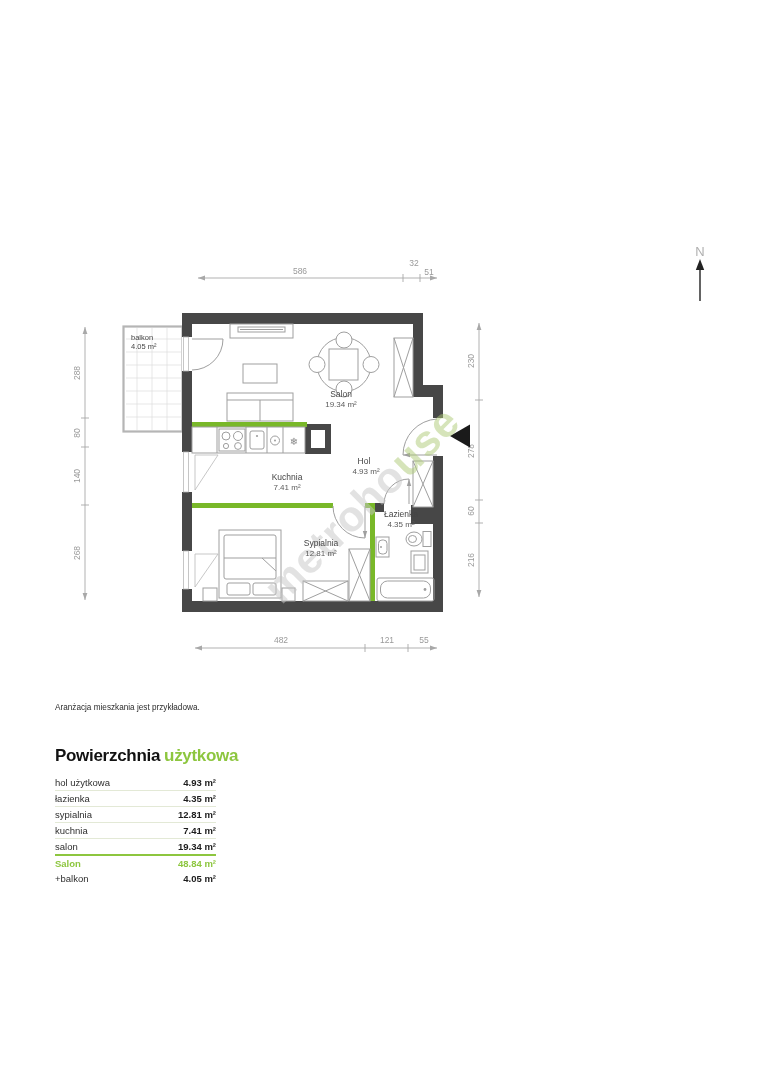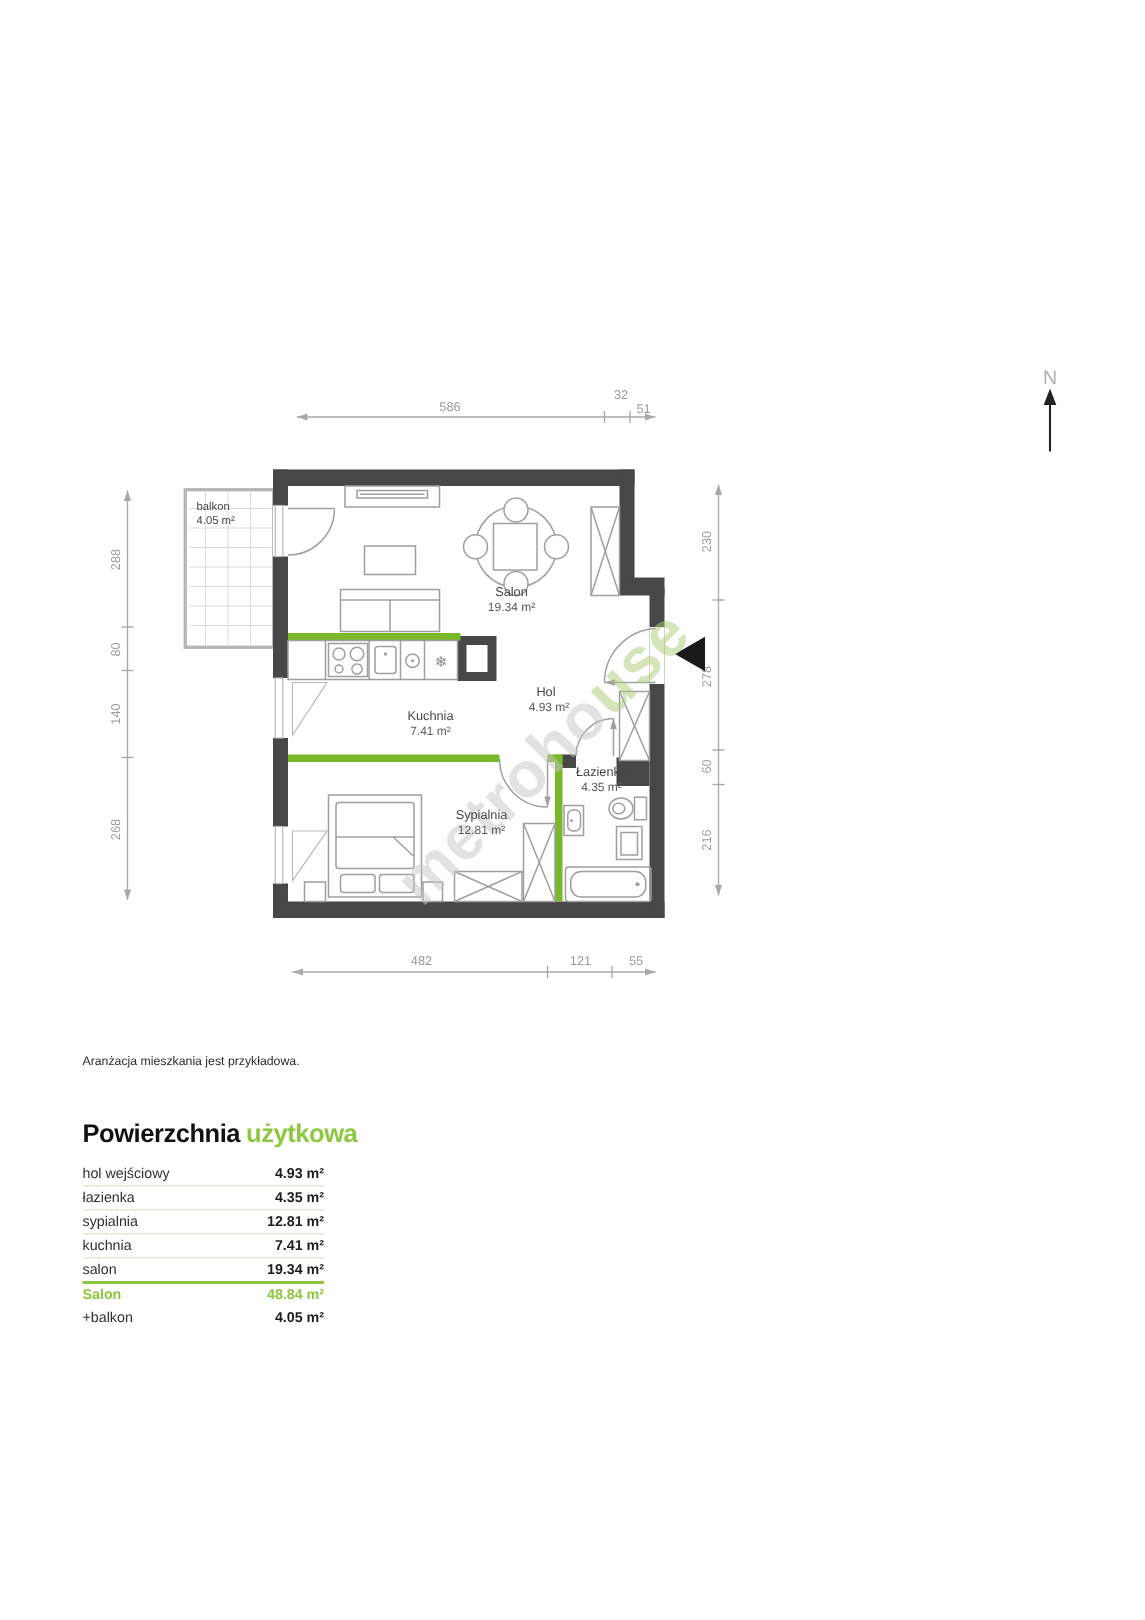--- a/index.html
+++ b/index.html
@@ -283,21 +283,21 @@
     <text class="room-area" x="321" y="556" text-anchor="middle">12.81 m²</text>
   </g>
 
   <text class="note-text" x="55" y="710">Aranżacja mieszkania jest przykładowa.</text>
 </svg>
 
 <div class="summary">
   <h2><span>Powierzchnia</span><span class="green-t">użytkowa</span></h2>
 
   <div class="srow">
-    <span class="lbl">hol wejściowy</span>
+    <span class="lbl">hol użytkowa</span>
     <span class="val">4.93 m²</span>
   </div>
   <div class="srow">
     <span class="lbl">łazienka</span>
     <span class="val">4.35 m²</span>
   </div>
   <div class="srow">
     <span class="lbl">sypialnia</span>
     <span class="val">12.81 m²</span>
   </div>

